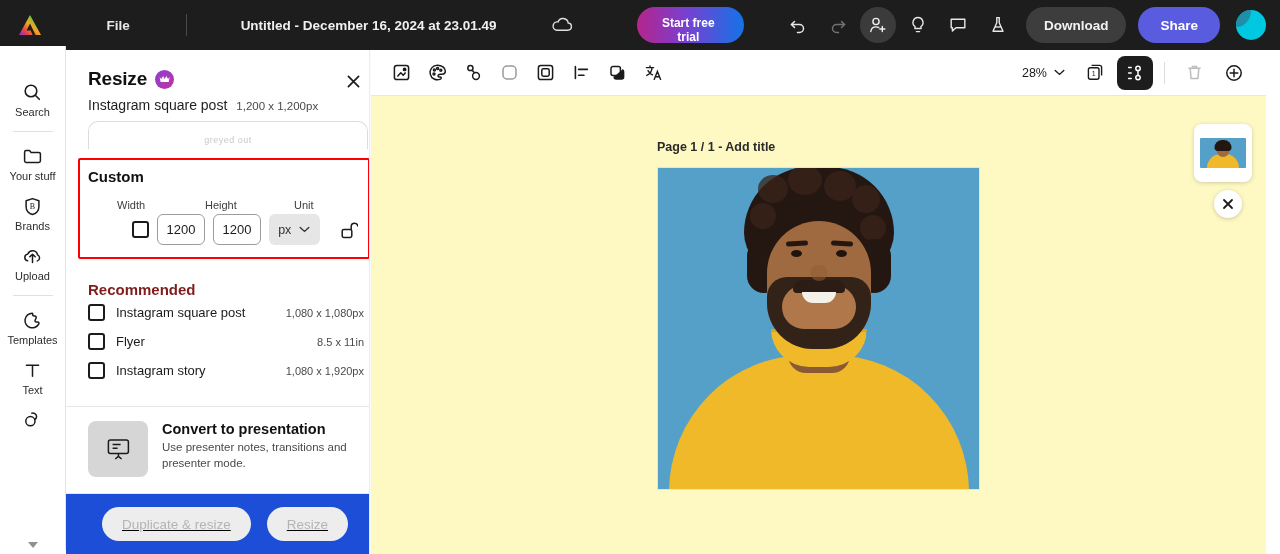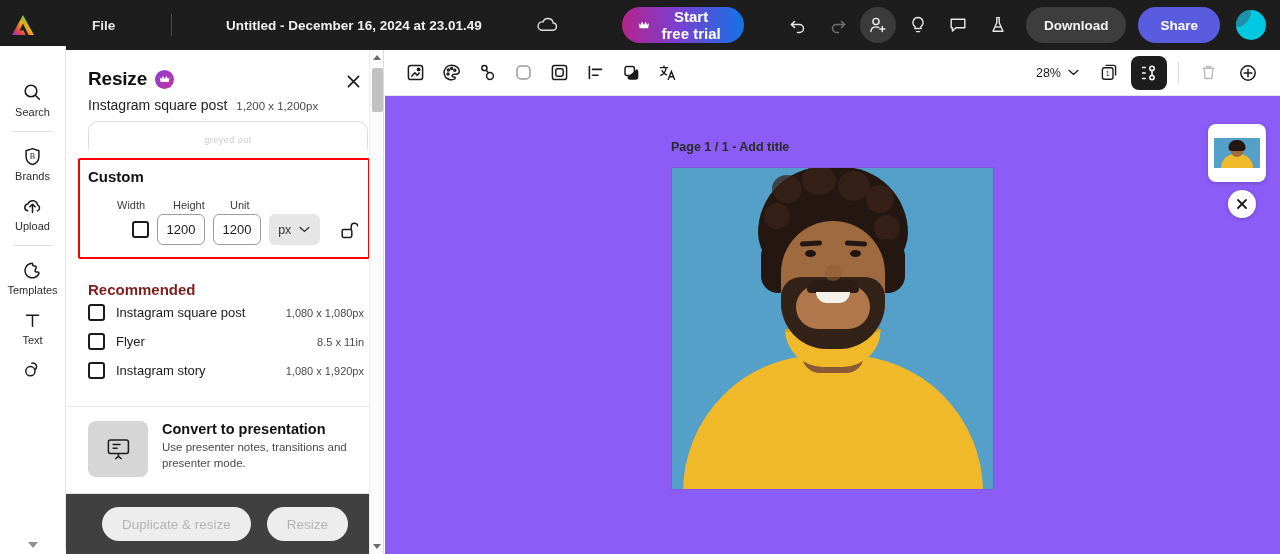--- a/index.html
+++ b/index.html
@@ -25,23 +25,24 @@
   .vsep { width: 1px; height: 22px; background: #4a4a4a; margin: 0 10px; }
   .doc-title {
     color: #f0f0f0; font-size: 13.5px; font-weight: 700;
     padding: 5px 8px; border-radius: 4px; cursor: text; white-space: nowrap;
   }
   .cloud-icon { margin-left: 10px; display: flex; align-items: center; }
   .trial-btn {
     margin-left: 28px; height: 36px; padding: 0 20px 0 16px;
     border-radius: 18px; border: none; cursor: pointer;
     background: linear-gradient(90deg, #b4258c 0%, #7a3fd0 45%, #1473e6 100%);
-    color: #fff; font-size: 15px; font-weight: 700;
+    color: #fff; font-size: 12px; font-weight: 700;
     display: flex; align-items: center; gap: 9px;
     font-family: "Liberation Sans", sans-serif;
+    flex-direction: column;
   }
   .topbar-right {
     margin-left: auto; display: flex; align-items: center; gap: 4px; padding-right: 14px;
   }
   .ticon {
     width: 36px; height: 36px; border-radius: 50%;
     display: flex; align-items: center; justify-content: center;
     cursor: pointer;
   }
   .ticon.filled { background: #3b3b3b; }
@@ -116,21 +117,21 @@
   }
 
   
   .custom-wrap { position: relative; margin: 9px 14px 0 12px; }
   .redbox {
     position: absolute; left: 0; top: 0; right: 0; bottom: 0;
     border: 2.5px solid #ff0000; border-radius: 2px; pointer-events: none;
   }
   .custom-inner { padding: 10px 10px 14px 10px; }
   .custom-title { font-size: 15px; font-weight: 700; color: #111; }
-  .field-labels { display: flex; align-items: flex-start; margin: 14px 0 3px 0; padding-left: 29px; }
+  .field-labels { display: flex; align-items: flex-start; margin: 14px 0 3px 0; padding-left: 29px; gap: 32px; }
   .flab { font-size: 11px; color: #3c3c3c; }
   .flab.w { width: 56px; }
   .flab.h { width: 57px; }
   .field-row { display: flex; align-items: center; gap: 8px; padding-left: 44px; }
   .chk {
     width: 17px; height: 17px; border: 2px solid #1b1b1b; border-radius: 3px;
     background: #fff; cursor: pointer; flex: none;
   }
   .num-input {
     width: 48px; height: 31px; border: 1px solid #9c9c9c; border-radius: 6px;
@@ -168,22 +169,22 @@
   }
   .convert-thumb {
     width: 60px; height: 56px; border-radius: 8px; background: #d6d6d6;
     display: flex; align-items: center; justify-content: center; flex: none;
   }
   .convert-title { font-size: 14.5px; font-weight: 700; color: #111; }
   .convert-desc { font-size: 11.5px; color: #4a4a4a; line-height: 1.42; margin-top: 2px; }
 
   .panel-actions {
     position: absolute; left: 0; bottom: 0; width: 318px; height: 60px;
-    background: #404040; display: flex; align-items: center;
-    justify-content: center; gap: 16px;
+    background: #1d4ed8; display: flex; align-items: center;
+    justify-content: center; gap: 16px; text-decoration: underline;
   }
   .act-btn {
     height: 34px; padding: 0 20px; border-radius: 17px; border: none;
     background: #ededed; color: #b4b4b4; font-size: 13.5px; font-weight: 400;
     cursor: default; font-family: "Liberation Sans", sans-serif;
   }
 
   
   .pscroll {
     position: absolute; right: 0; top: 0; width: 15px; height: 504px;
@@ -195,22 +196,22 @@
   }
   .pscroll .arrow-up { top: 5px; border-bottom: 5px solid #6b6b6b; }
   .pscroll .arrow-dn { bottom: 5px; border-top: 5px solid #6b6b6b; }
   .pthumb {
     position: absolute; left: 2px; top: 18px; width: 11px; height: 44px;
     background: #c2c2c2; border-radius: 2px; cursor: pointer;
   }
 
   
   .canvas-area {
-    position: absolute; top: 50px; left: 385px; width: 895px; height: 504px;
-    background: #8b5cf6;
+    position: absolute; top: 50px; left: 371px; width: 895px; height: 504px;
+    background: #fef9c3;
   }
   .canvas-toolbar {
     position: absolute; top: 0; left: 0; width: 895px; height: 46px;
     background: #ffffff; display: flex; align-items: center;
     padding: 0 14px 0 12px; border-bottom: 1px solid #e6e6e6;
   }
   .cti {
     width: 36px; height: 34px; border-radius: 6px; cursor: pointer;
     display: flex; align-items: center; justify-content: center;
   }
@@ -410,20 +411,26 @@
 
   <div class="rail">
     <div class="rail-item">
       <svg width="21" height="21" viewBox="0 0 21 21" fill="none" stroke="#1b1b1b" stroke-width="1.6" stroke-linecap="round">
         <circle cx="9" cy="9" r="5.8"></circle>
           <path d="M13.3 13.3l4 4"></path>
       </svg>
       <span class="rail-label">Search</span>
     </div>
     <div class="rail-div"></div>
+    <div class="rail-item">
+      <svg width="21" height="21" viewBox="0 0 21 21" fill="none" stroke="#1b1b1b" stroke-width="1.5" stroke-linejoin="round">
+        <path d="M2.6 6.2a1.6 1.6 0 0 1 1.6-1.6h3.3l1.6 1.8h7.7a1.6 1.6 0 0 1 1.6 1.6v6.8a1.6 1.6 0 0 1-1.6 1.6H4.2a1.6 1.6 0 0 1-1.6-1.6z"></path>
+      </svg>
+      <span class="rail-label">Your stuff</span>
+    </div>
     <div class="rail-item">
       <svg width="21" height="21" viewBox="0 0 21 21" fill="none" stroke="#1b1b1b" stroke-width="1.5" stroke-linejoin="round">
         <path d="M10.5 2.6l6.4 2.2v6c0 4-3 7-6.4 7.8-3.4-.8-6.4-3.8-6.4-7.8v-6z"></path>
         <text x="10.5" y="13.4" font-size="8" font-family="Liberation Serif, serif" fill="#1b1b1b" stroke="none" text-anchor="middle">B</text>
       </svg>
       <span class="rail-label">Brands</span>
     </div>
     <div class="rail-item">
       <svg width="21" height="21" viewBox="0 0 21 21" fill="none" stroke="#1b1b1b" stroke-width="1.5" stroke-linecap="round" stroke-linejoin="round">
         <path d="M5.6 14.8a3.5 3.5 0 0 1 .3-6.9 5 5 0 0 1 9.6 1 3.2 3.2 0 0 1-.1 6"></path>

